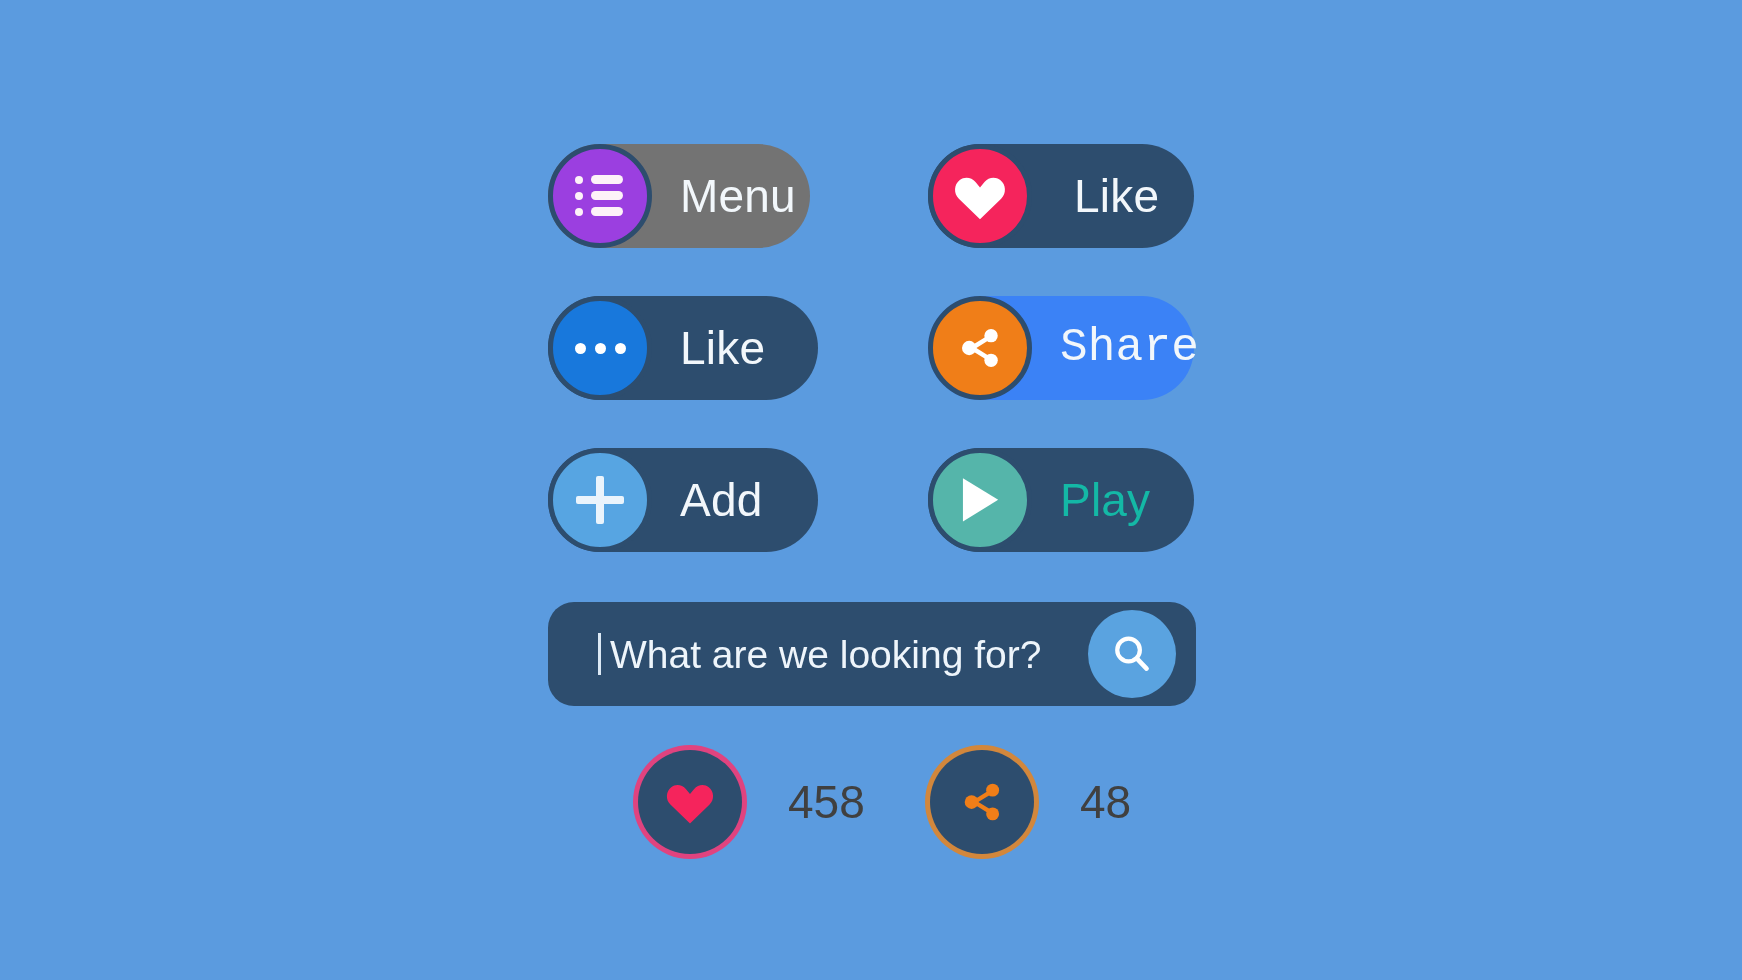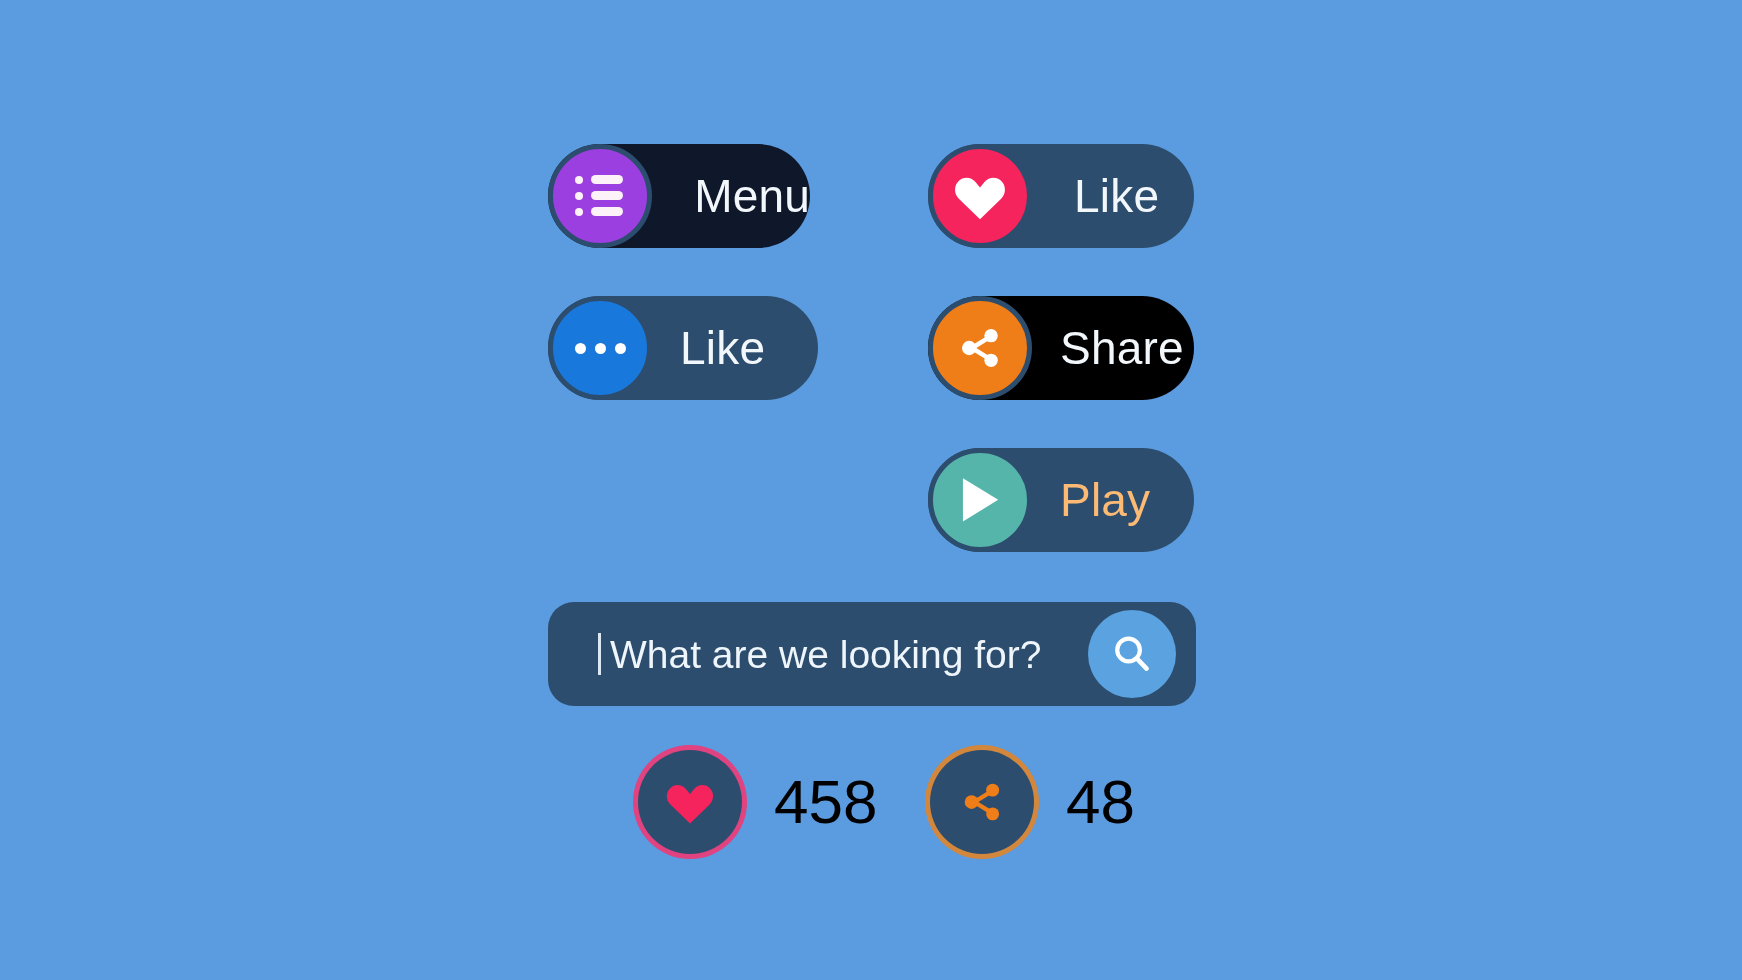--- a/index.html
+++ b/index.html
@@ -149,35 +149,35 @@
     align-items: center;
   }
   .counter .ring {
     width: 104px; height: 104px; border-radius: 50%;
     box-sizing: border-box;
     background: #2d4d6e;
     display: flex; align-items: center; justify-content: center;
     flex: 0 0 104px;
   }
   .counter .cnum {
-    color: #000000;
-    font-size: 62px;
+    color: #404040;
+    font-size: 46px;
     line-height: 1;
-    padding-left: 32px;
+    padding-left: 46px;
     white-space: nowrap;
   }
   #counter-likes  { left: 638px; }
   #counter-shares { left: 930px; }
 </style>
 </head>
 <body style="background: rgb(91, 155, 223);">
 
 <div id="stage">
 
-  <div class="pill col-left row-1 w-menu" style="background: #0f172a; justify-content: space-between;">
+  <div class="pill col-left row-1 w-menu" style="background: #737373;">
     <div class="badge" id="badge-menu" style="background: rgb(155, 63, 224);">
       <div class="menu-list ico">
         <div class="r">
             <span class="dot"></span>
             <span class="bar"></span>
           </div>
         <div class="r">
             <span class="dot"></span>
             <span class="bar"></span>
           </div>
@@ -203,43 +203,49 @@
     <div class="badge" id="badge-more" style="background: rgb(24, 120, 220);">
       <div class="dots3 ico">
           <span></span>
           <span></span>
           <span></span>
         </div>
     </div>
     <div class="plabel" style="color: rgb(242, 247, 251);">Like</div>
   </div>
 
-  <div class="pill col-right row-2 w-share" style="background: #000000;">
+  <div class="pill col-right row-2 w-share" style="background: #3b82f6; font-family: Liberation Mono, monospace;">
     <div class="badge" id="badge-share" style="background: rgb(240, 126, 24);">
       <svg class="ico" width="52" height="52" viewBox="0 0 24 24" aria-hidden="true">
         <g stroke="#ffffff" stroke-width="2.1" stroke-linecap="round">
           <line x1="8.3" y1="12" x2="16.2" y2="7.1"></line>
           <line x1="8.3" y1="12" x2="16.2" y2="16.9"></line>
         </g>
         <circle cx="7" cy="12" r="3.3" fill="#ffffff"></circle>
         <circle cx="17.1" cy="6.3" r="3.1" fill="#ffffff"></circle>
         <circle cx="17.1" cy="17.7" r="3.1" fill="#ffffff"></circle>
       </svg>
     </div>
     <div class="plabel" style="color: rgb(242, 247, 251);">Share</div>
   </div>
 
+  <div class="pill col-left row-3 w-add" style="background: rgb(45, 77, 110);">
+    <div class="badge" id="badge-add" style="background: rgb(87, 165, 226);">
+      <div class="plus ico"></div>
+    </div>
+    <div class="plabel" style="color: rgb(242, 247, 251);">Add</div>
+  </div>
 
   <div class="pill col-right row-3 w-play" style="background: rgb(45, 77, 110);">
     <div class="badge" id="badge-play" style="background: rgb(85, 181, 170);">
       <svg class="ico" width="46" height="50" viewBox="0 0 20 22" aria-hidden="true">
         <path d="M2.5 1.4 18 10.9 2.5 20.5z" fill="#ffffff"></path>
       </svg>
     </div>
-    <div class="plabel" style="color: #fdba74;">Play</div>
+    <div class="plabel" style="color: #14b8a6;">Play</div>
   </div>
 
   <div id="searchbar" style="background: rgb(45, 77, 110);">
     <div class="caret"></div>
     <div class="sq">What are we looking for?</div>
     <div id="search-button" style="background: rgb(90, 163, 224);">
       <svg width="46" height="46" viewBox="0 0 24 24" aria-hidden="true">
         <circle cx="10.2" cy="9.9" r="5.9" fill="none" stroke="#ffffff" stroke-width="2.2"></circle>
         <line x1="14.6" y1="14.4" x2="19.6" y2="19.6" stroke="#ffffff" stroke-width="2.4" stroke-linecap="round"></line>
       </svg>

